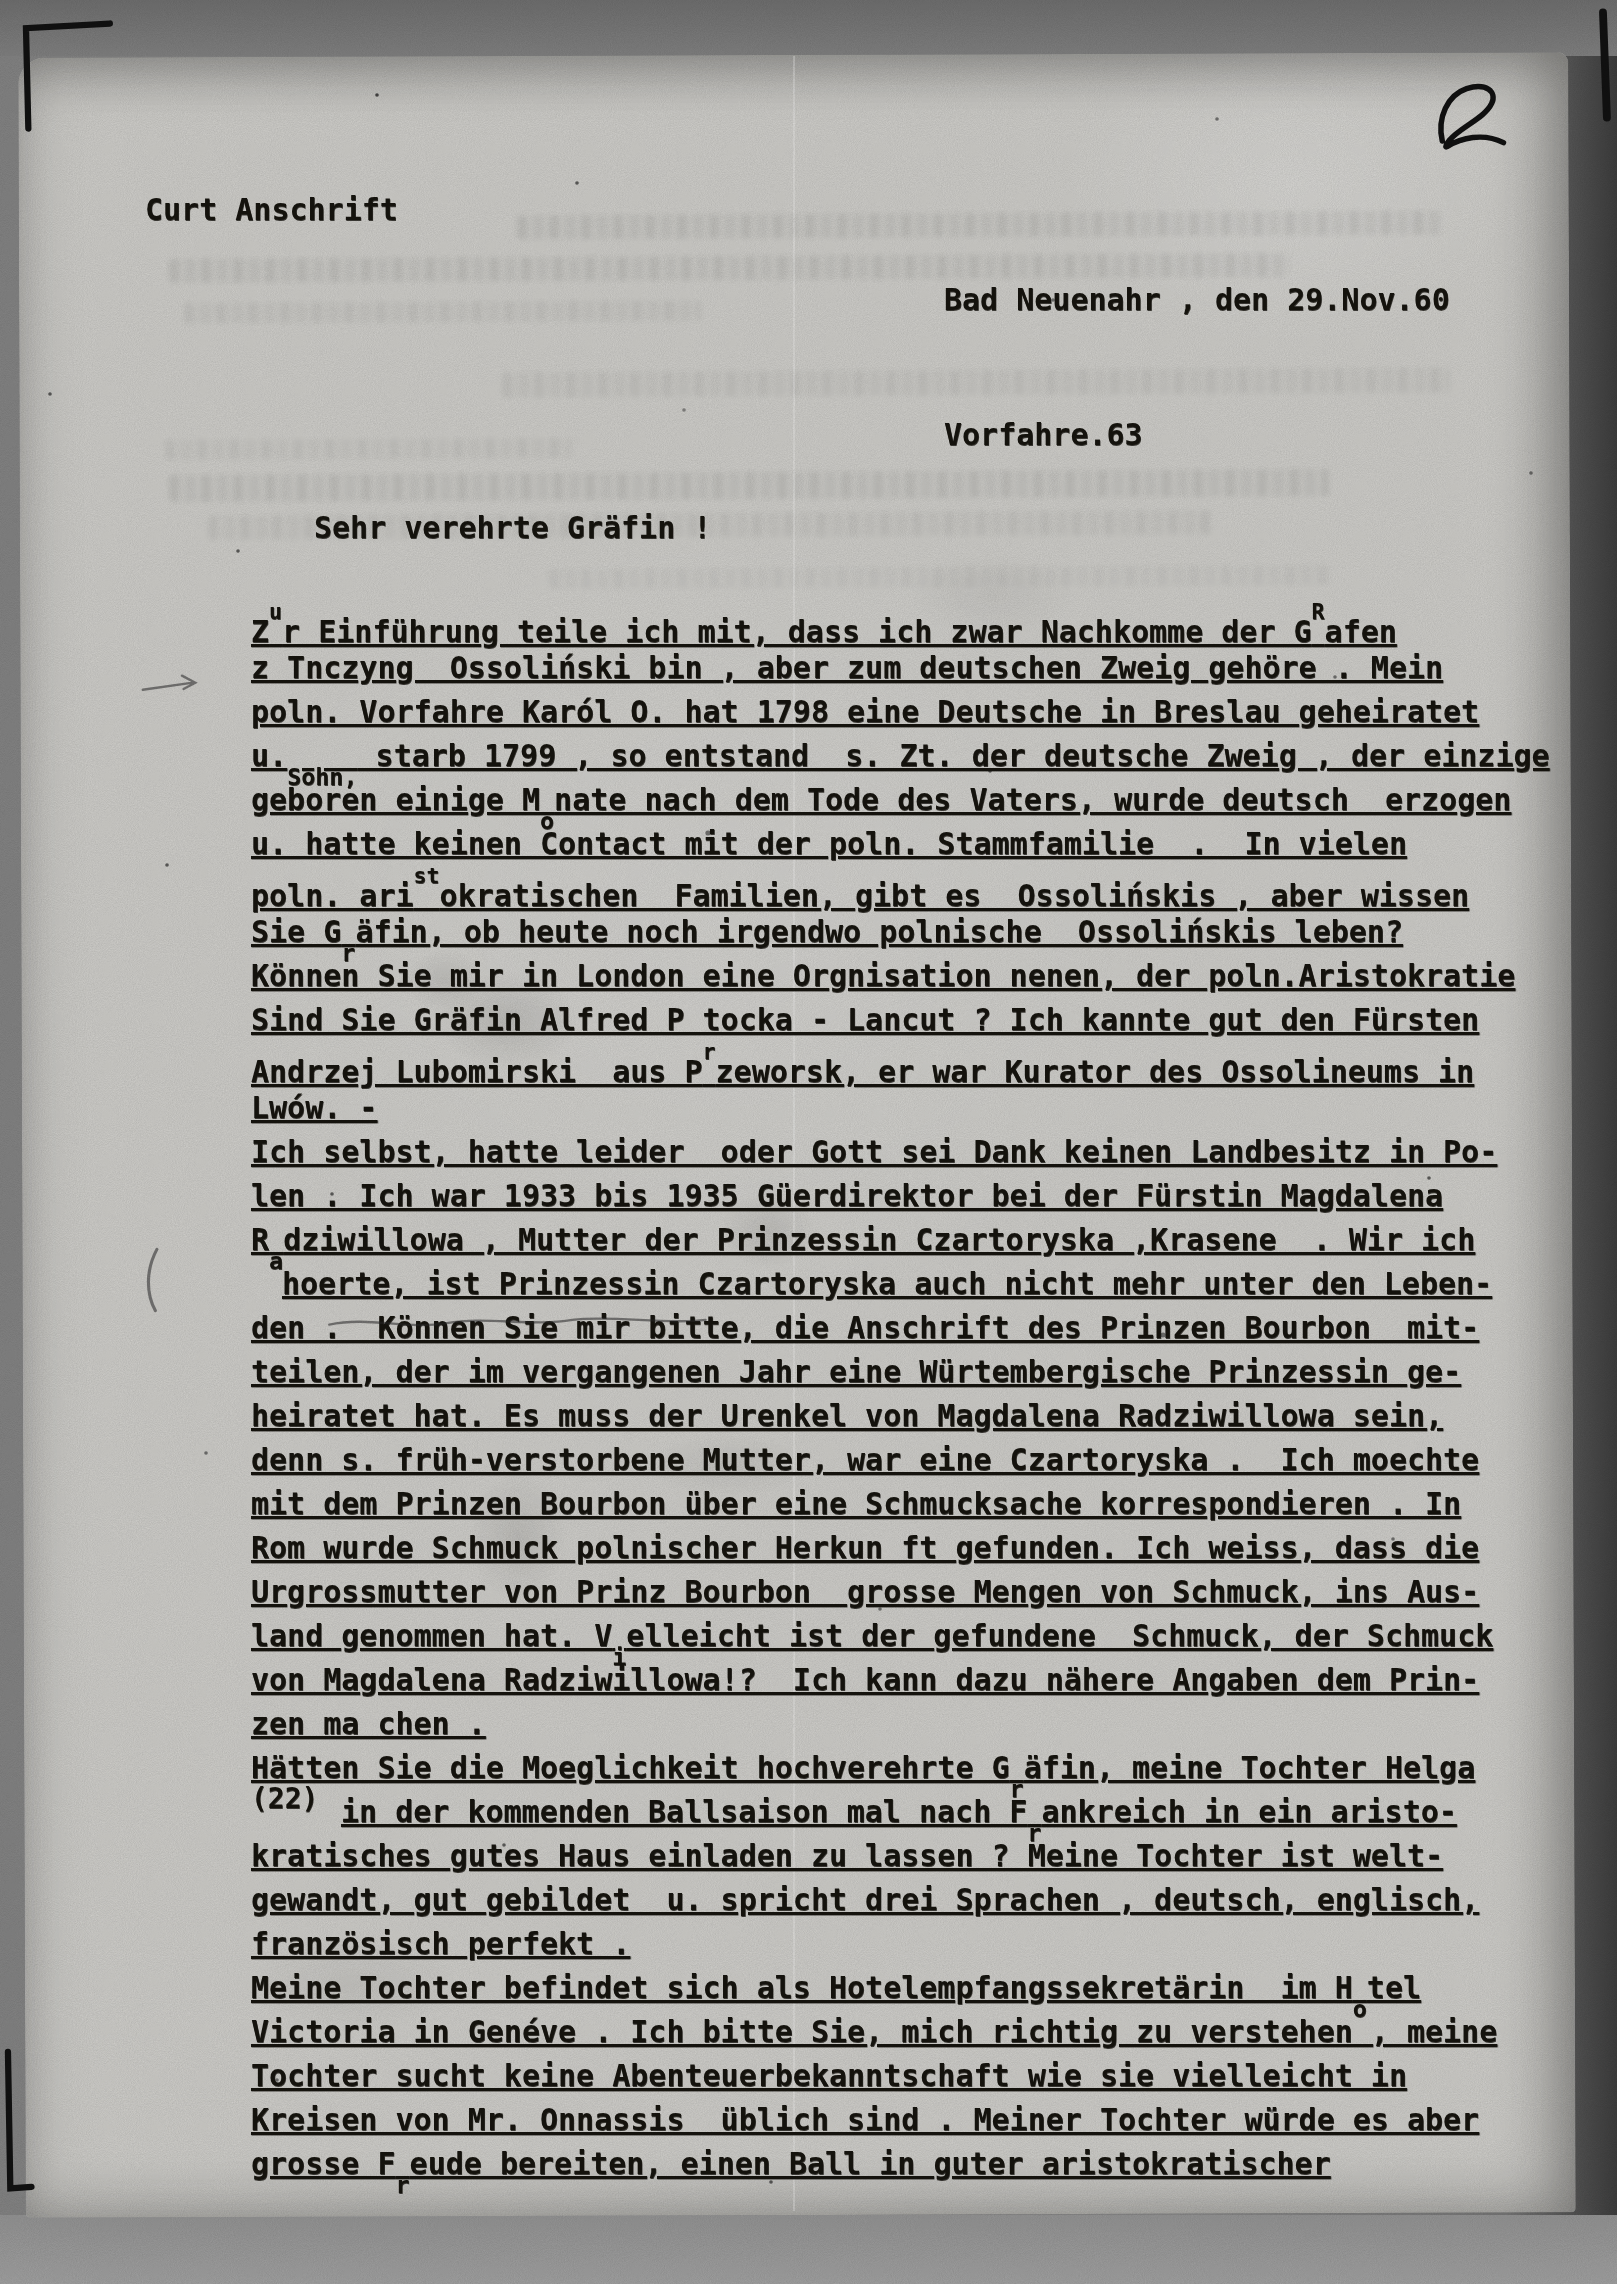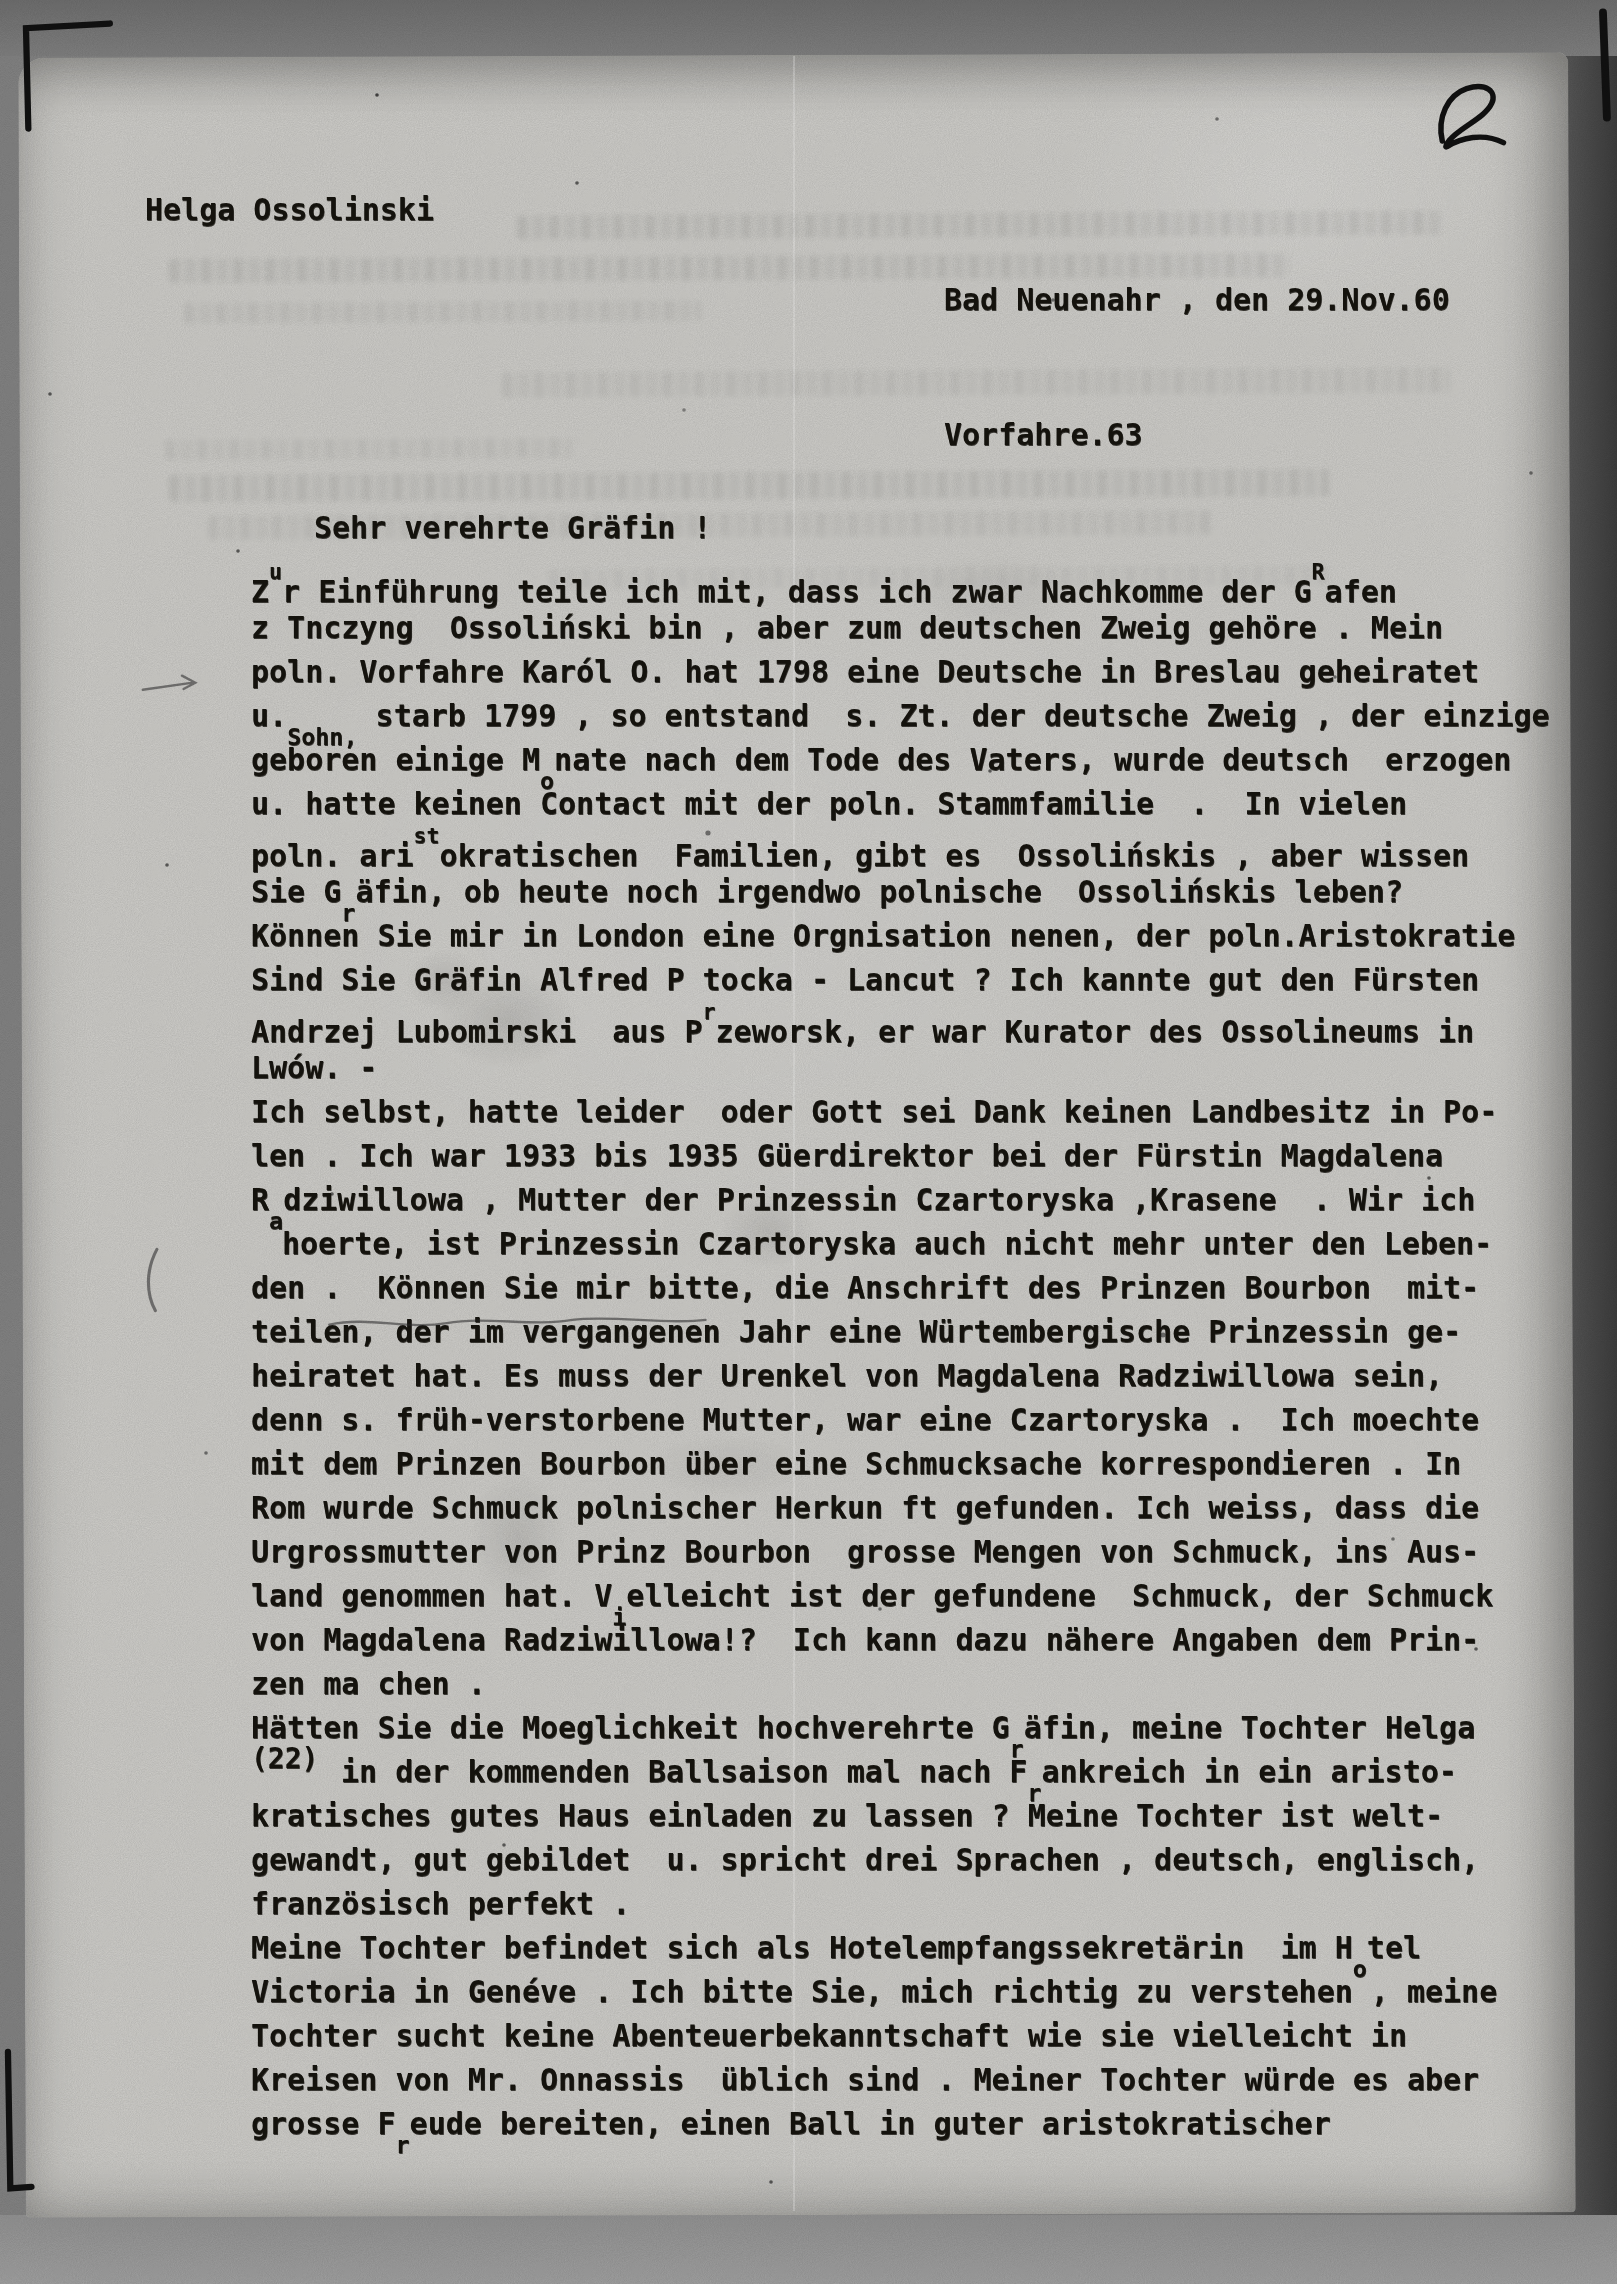--- a/index.html
+++ b/index.html
@@ -30,21 +30,21 @@
     radial-gradient(157px 71px at 329px 1928px, rgba(40,40,40,.07), rgba(0,0,0,0) 70%),
     radial-gradient(125px 63px at 972px 541px, rgba(40,40,40,.06), rgba(0,0,0,0) 70%);}
   .fold-line{position:absolute;left:793px;top:56px;width:1.6px;height:2155px;background:rgba(255,255,255,.30);}
 
   
   .tw{position:absolute;color:#17150f;font-weight:700;font-size:30px;letter-spacing:0;
       text-shadow:0.5px 0.5px 0.5px rgba(25,22,18,.8);white-space:pre;}
   .header-left{left:145px;top:187px;height:45px;line-height:45px;}
   .header-right{left:944px;top:187px;line-height:45px;}
   .greeting{left:314px;top:505px;height:45px;line-height:45px;}
-  .body-lines{position:absolute;left:251px;top:562px;width:1332px;}
+  .body-lines{position:absolute;left:251px;top:602px;width:1332px;text-decoration:underline;}
   .line{position:relative;height:44px;line-height:44px;white-space:pre;}
   .line.indent-sm{margin-left:31px;}
   .line.indent-md{margin-left:90px;}
   .ins-up{font-size:.72em;position:relative;top:-11.8px;}
   .ins-down{font-size:.78em;position:relative;top:11.8px;}
   .margin-label{position:absolute;left:-90px;top:-13.3px;font-size:28px;}
 
   
   .ghost{position:absolute;filter:blur(2.4px);opacity:.45;border-radius:3.9px;transform:rotate(-.3deg);
     background:repeating-linear-gradient(90deg, rgba(30,30,30,.18) 0 10.2px, rgba(30,30,30,.04) 10.2px 16.5px, rgba(30,30,30,.12) 16.5px 27px, rgba(30,30,30,.02) 27px 32px);}
@@ -90,21 +90,21 @@
   <div class="ghost g3"></div>
   <div class="ghost g4"></div>
   <div class="ghost g5"></div>
   <div class="ghost g6"></div>
   <div class="ghost g7"></div>
   <div class="ghost g8"></div>
 
   <div class="fold-line"></div>
   <div class="speckles"></div>
 
-  <div class="tw header-left">Helga Ossolinski</div>
+  <div class="tw header-left">Curt Anschrift</div>
   <div class="tw header-right">
     <div>Bad Neuenahr , den 29.Nov.60</div>
     <div>Vorfahre.63</div>
   </div>
 
   <div class="tw greeting">Sehr verehrte Gräfin !</div>
 
   <div class="tw body-lines"><div class="line"><span>Z<sup class="ins-up">u</sup>r Einführung teile ich mit, dass ich zwar Nachkomme der G<sup class="ins-up">R</sup>afen</span></div><div class="line"><span>z Tnczyng  Ossoliński bin , aber zum deutschen Zweig gehöre . Mein</span></div><div class="line"><span>poln. Vorfahre Karól O. hat 1798 eine Deutsche in Breslau geheiratet</span></div><div class="line"><span>u.<sub class="ins-down">Sohn,</sub> starb 1799 , so entstand  s. Zt. der deutsche Zweig , der einzige</span></div><div class="line"><span>geboren einige M<sub class="ins-down">o</sub>nate nach dem Tode des Vaters, wurde deutsch  erzogen</span></div><div class="line"><span>u. hatte keinen Contact mit der poln. Stammfamilie  .  In vielen</span></div><div class="line"><span>poln. ari<sup class="ins-up">st</sup>okratischen  Familien, gibt es  Ossolińskis , aber wissen</span></div><div class="line"><span>Sie G<sub class="ins-down">r</sub>äfin, ob heute noch irgendwo polnische  Ossolińskis leben?</span></div><div class="line"><span>Können Sie mir in London eine Orgnisation nenen, der poln.Aristokratie</span></div><div class="line"><span>Sind Sie Gräfin Alfred P tocka - Lancut ? Ich kannte gut den Fürsten</span></div><div class="line"><span>Andrzej Lubomirski  aus P<sup class="ins-up">r</sup>zeworsk, er war Kurator des Ossolineums in</span></div><div class="line"><span>Lwów. -</span></div><div class="line"><span>Ich selbst, hatte leider  oder Gott sei Dank keinen Landbesitz in Po-</span></div><div class="line"><span>len . Ich war 1933 bis 1935 Güerdirektor bei der Fürstin Magdalena</span></div><div class="line"><span>R<sub class="ins-down">a</sub>dziwillowa , Mutter der Prinzessin Czartoryska ,Krasene  . Wir ich</span></div><div class="line indent-sm"><span>hoerte, ist Prinzessin Czartoryska auch nicht mehr unter den Leben-</span></div><div class="line"><span>den .  Können Sie mir bitte, die Anschrift des Prinzen Bourbon  mit-</span></div><div class="line"><span>teilen, der im vergangenen Jahr eine Würtembergische Prinzessin ge-</span></div><div class="line"><span>heiratet hat. Es muss der Urenkel von Magdalena Radziwillowa sein,</span></div><div class="line"><span>denn s. früh-verstorbene Mutter, war eine Czartoryska .  Ich moechte</span></div><div class="line"><span>mit dem Prinzen Bourbon über eine Schmucksache korrespondieren . In</span></div><div class="line"><span>Rom wurde Schmuck polnischer Herkun ft gefunden. Ich weiss, dass die</span></div><div class="line"><span>Urgrossmutter von Prinz Bourbon  grosse Mengen von Schmuck, ins Aus-</span></div><div class="line"><span>land genommen hat. V<sub class="ins-down">i</sub>elleicht ist der gefundene  Schmuck, der Schmuck</span></div><div class="line"><span>von Magdalena Radziwillowa!?  Ich kann dazu nähere Angaben dem Prin-</span></div><div class="line"><span>zen ma chen .</span></div><div class="line"><span>Hätten Sie die Moeglichkeit hochverehrte G<sub class="ins-down">r</sub>äfin, meine Tochter Helga</span></div><div class="line indent-md"><span class="margin-label">(22)</span><span>in der kommenden Ballsaison mal nach F<sub class="ins-down">r</sub>ankreich in ein aristo-</span></div><div class="line"><span>kratisches gutes Haus einladen zu lassen ? Meine Tochter ist welt-</span></div><div class="line"><span>gewandt, gut gebildet  u. spricht drei Sprachen , deutsch, englisch,</span></div><div class="line"><span>französisch perfekt .</span></div><div class="line"><span>Meine Tochter befindet sich als Hotelempfangssekretärin  im H<sub class="ins-down">o</sub>tel</span></div><div class="line"><span>Victoria in Genéve . Ich bitte Sie, mich richtig zu verstehen , meine</span></div><div class="line"><span>Tochter sucht keine Abenteuerbekanntschaft wie sie vielleicht in</span></div><div class="line"><span>Kreisen von Mr. Onnassis  üblich sind . Meiner Tochter würde es aber</span></div><div class="line"><span>grosse F<sub class="ins-down">r</sub>eude bereiten, einen Ball in guter aristokratischer</span></div></div>
 
   <svg class="marks" width="1618" height="2284" viewBox="0 0 2064 2914">

